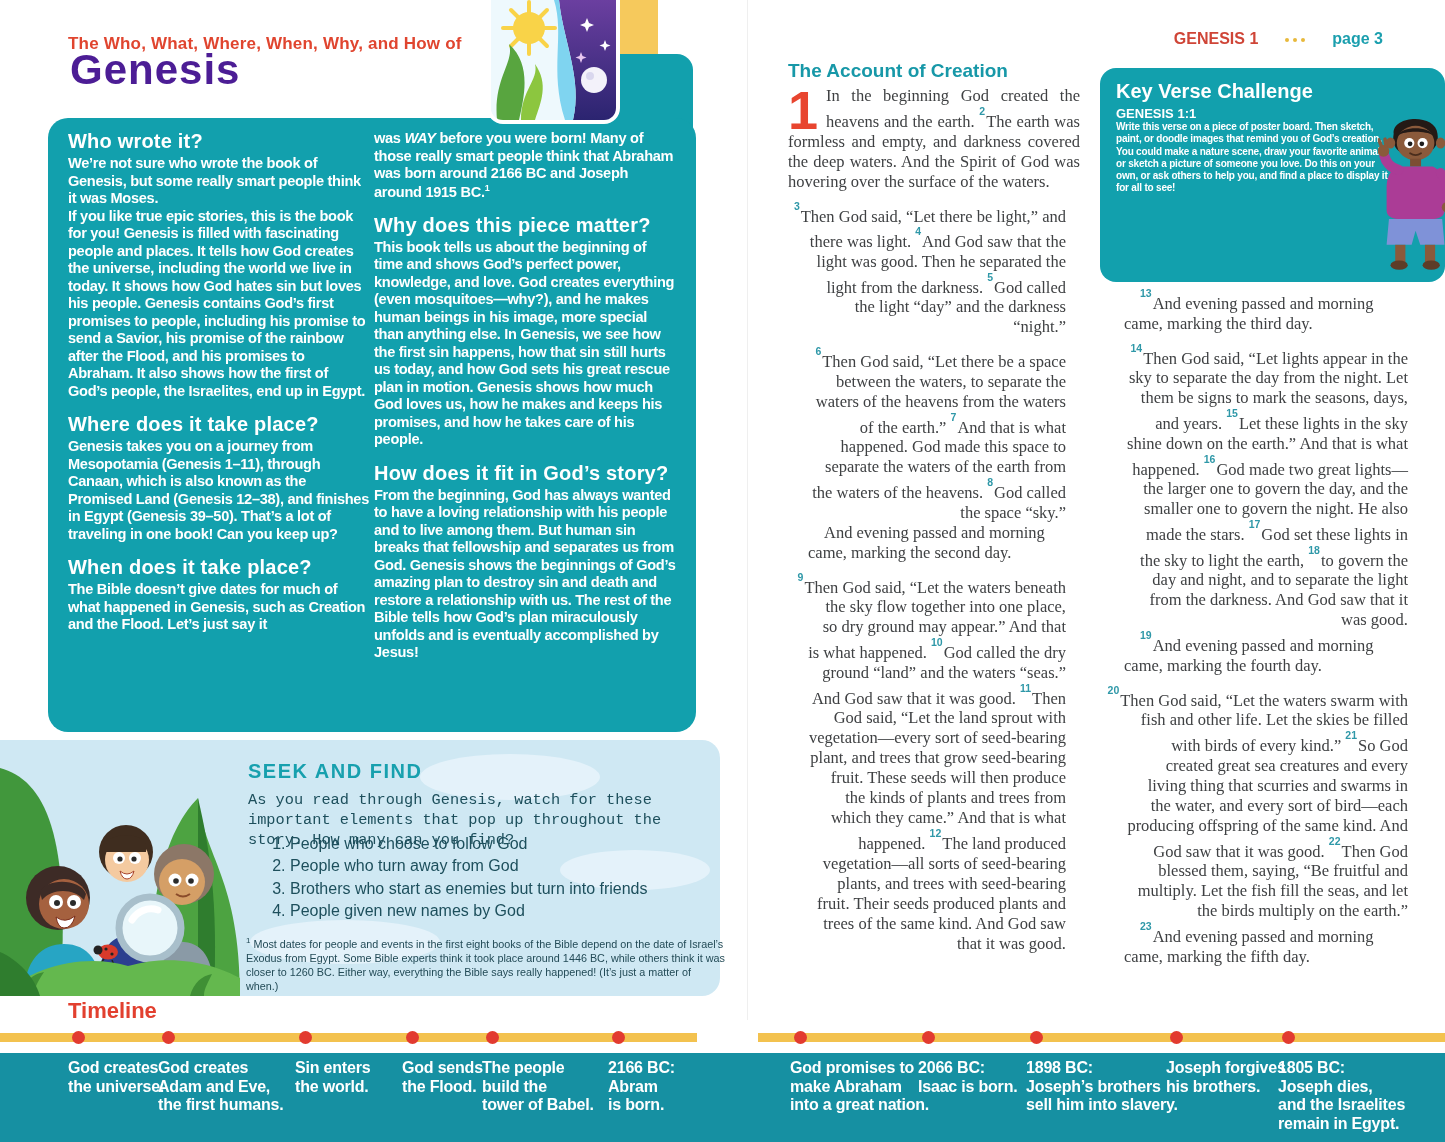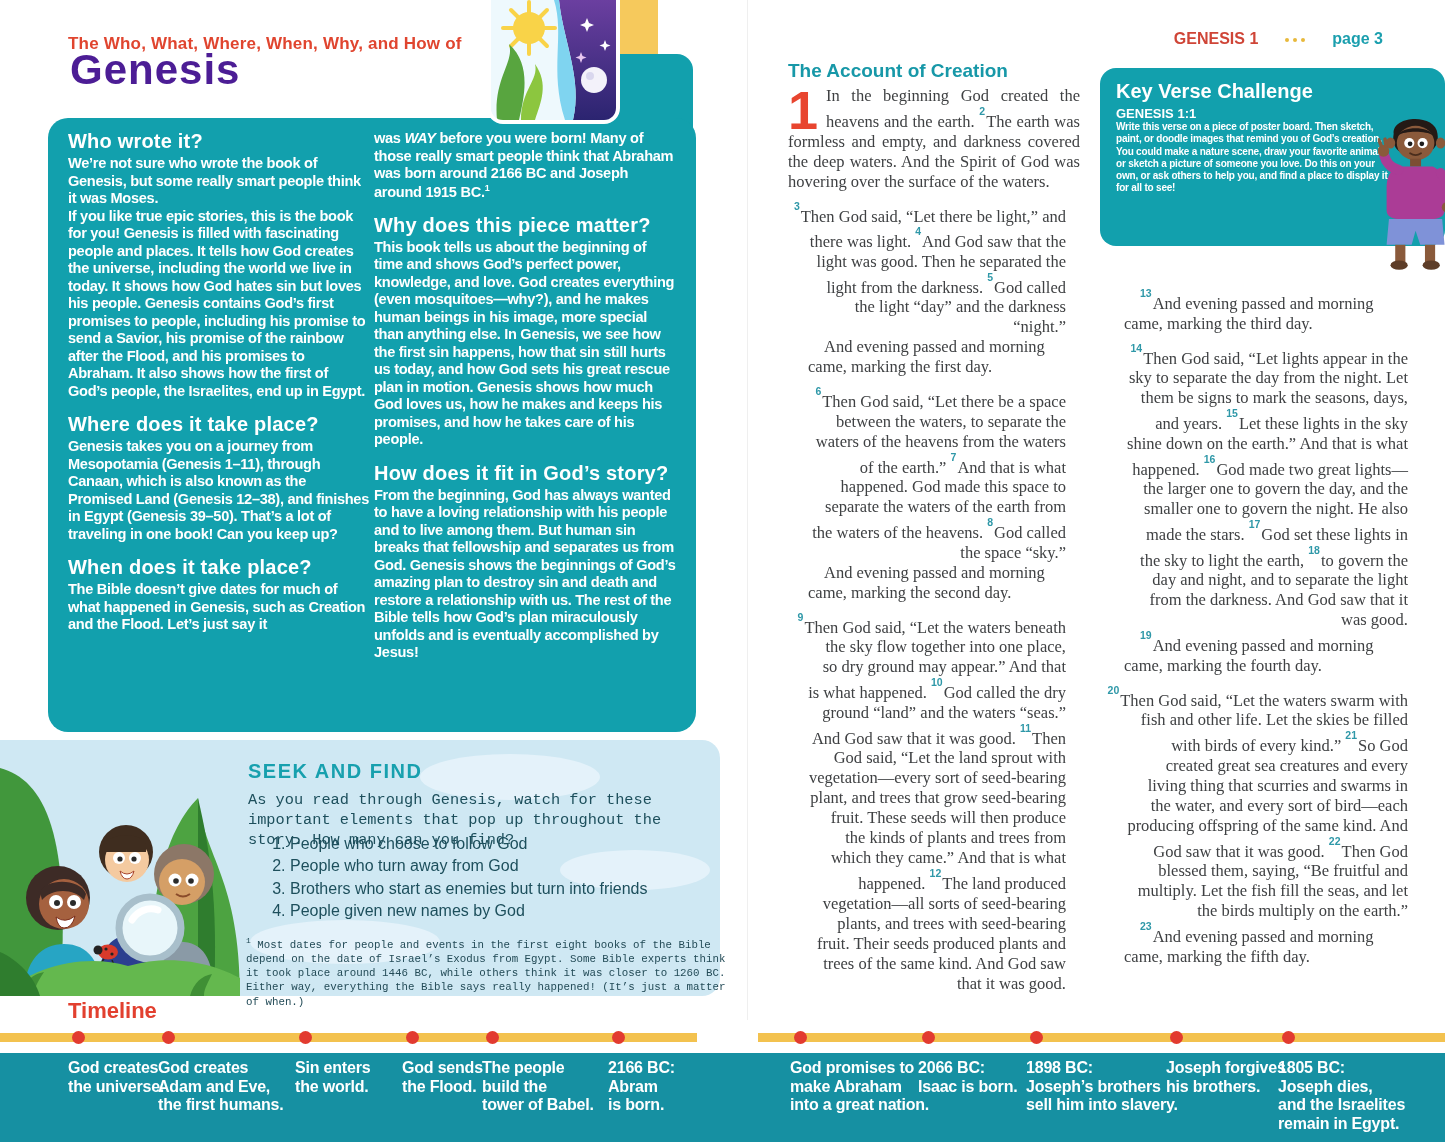--- a/index.html
+++ b/index.html
@@ -21,21 +21,21 @@
   .box-p{font-size:14.6px;font-weight:bold;letter-spacing:-.3px;line-height:1.2;color:#fff;}
   .box-p sup{font-size:9px;}
   
   .seek-panel{position:absolute;left:0;top:740px;width:720px;height:256px;background:#cfe8f3;border-radius:0 18px 18px 0;}
   .cloud{position:absolute;background:#e4f2fa;border-radius:50%;}
   .seek-illo{position:absolute;left:0;top:740px;width:240px;height:256px;z-index:2;}
   .seek-h{position:absolute;left:248px;top:760px;color:#17a0ae;font-size:20px;font-weight:bold;letter-spacing:1.5px;}
   .seek-intro{position:absolute;left:248px;top:790px;width:472px;color:#1d4f5c;font-size:15.3px;line-height:1.32;font-family:Liberation Mono, monospace;}
   .seek-list{position:absolute;left:268px;top:834px;width:420px;color:#1d4f5c;font-size:16px;line-height:1.28;margin:0;padding-left:22px;}
   .seek-list li{margin-bottom:2px;}
-  .seek-fn{position:absolute;left:246px;top:936px;width:480px;color:#234b57;font-size:10.8px;line-height:1.32;font-family:Liberation Mono, monospace;}
+  .seek-fn{position:absolute;left:246px;top:936px;width:480px;color:#234b57;font-size:10.8px;line-height:1.32;}
   .seek-fn sup{font-size:8px;}
   
   .tl-title{position:absolute;left:68px;top:998px;color:#e2402f;font-size:22px;font-weight:bold;}
   .timeline-zone{position:absolute;left:0;top:1029px;width:1445px;height:113px;}
   .tl-bar{position:absolute;top:4px;height:9px;background:#f3c24f;}
   .tl-bar.left{left:0;width:697px;} .tl-bar.right{left:758px;width:687px;}
   .tl-band{position:absolute;top:24px;left:0;width:1445px;height:89px;background:#1690a2;}
   .tl-item{position:absolute;top:0;}
   .tl-dot{position:absolute;top:2px;left:4px;width:13px;height:13px;border-radius:50%;background:#e23b30;}
   .tl-text{padding-top:30px;color:#fff;font-weight:bold;font-size:16px;line-height:1.16;letter-spacing:-.2px;}
@@ -56,21 +56,21 @@
   #bible-col2{left:1104px;top:288px;width:318px;}
   .bp{margin:0;font-size:16.5px;line-height:20px;}
   .bp.drop{text-align:justify;}
   .bp.hang{padding-left:20px;text-indent:-20px;padding-right:14px;margin-top:9px;text-align:right;}
   .bp.indent{padding-left:20px;text-indent:16px;padding-right:14px;margin-top:0;}
   .dropcap{float:left;font-family:"Liberation Sans",sans-serif;font-weight:bold;color:#e8452f;
            font-size:54px;line-height:42px;padding:3px 8px 0 0;}
   .vnum{color:#2f98a8;font-size:10.5px;font-weight:bold;font-family:"Liberation Sans",sans-serif;
         position:relative;top:-5px;margin-right:1px;font-style:normal;}
   
-  .kv-box{position:absolute;left:1100px;top:68px;width:345px;height:178px;background:#12a0ad;border-radius:16px;
+  .kv-box{position:absolute;left:1100px;top:68px;width:345px;height:214px;background:#12a0ad;border-radius:16px;
           padding:12px 16px;box-sizing:border-box;color:#fff;}
   .kv-h{font-size:20px;font-weight:bold;}
   .kv-ref{font-size:13px;font-weight:bold;margin-top:3px;}
   .kv-body{font-size:10px;font-weight:bold;letter-spacing:-.2px;line-height:1.23;width:272px;margin-top:0;}
   .boy-illo{position:absolute;left:1378px;top:84px;width:72px;height:212px;z-index:4;}
 </style>
 </head>
 <body>
 
 <div class="page">
@@ -292,21 +292,20 @@
   <div class="r-header">
     <span class="r-book">GENESIS 1</span>
     <span class="hdots"><span></span><span></span><span></span></span>
     <span class="r-page">page 3</span>
   </div>
 
   <div class="account-h">The Account of Creation</div>
   <div class="bible-col" id="bible-col1">
       <p class="bp drop"><span class="dropcap">1</span>In the beginning God created the heavens and the earth. <sup class="vnum">2</sup>The earth was formless and empty, and darkness covered the deep waters. And the Spirit of God was hovering over the surface of the waters.</p>
       <p class="bp hang"><sup class="vnum">3</sup>Then God said, “Let there be light,” and there was light. <sup class="vnum">4</sup>And God saw that the light was good. Then he separated the light from the darkness. <sup class="vnum">5</sup>God called the light “day” and the darkness “night.”</p>
-      <p class="bp indent">And evening passed and morning came, marking the first day.</p>
       <p class="bp hang"><sup class="vnum">6</sup>Then God said, “Let there be a space between the waters, to separate the waters of the heavens from the waters of the earth.” <sup class="vnum">7</sup>And that is what happened. God made this space to separate the waters of the earth from the waters of the heavens. <sup class="vnum">8</sup>God called the space “sky.”</p>
       <p class="bp indent">And evening passed and morning came, marking the second day.</p>
       <p class="bp hang"><sup class="vnum">9</sup>Then God said, “Let the waters beneath the sky flow together into one place, so dry ground may appear.” And that is what happened. <sup class="vnum">10</sup>God called the dry ground “land” and the waters “seas.” And God saw that it was good. <sup class="vnum">11</sup>Then God said, “Let the land sprout with vegetation—every sort of seed-bearing plant, and trees that grow seed-bearing fruit. These seeds will then produce the kinds of plants and trees from which they came.” And that is what happened. <sup class="vnum">12</sup>The land produced vegetation—all sorts of seed-bearing plants, and trees with seed-bearing fruit. Their seeds produced plants and trees of the same kind. And God saw that it was good.</p>
     </div>
   <div class="bible-col" id="bible-col2">
       <p class="bp indent"><sup class="vnum">13</sup>And evening passed and morning came, marking the third day.</p>
       <p class="bp hang"><sup class="vnum">14</sup>Then God said, “Let lights appear in the sky to separate the day from the night. Let them be signs to mark the seasons, days, and years. <sup class="vnum">15</sup>Let these lights in the sky shine down on the earth.” And that is what happened. <sup class="vnum">16</sup>God made two great lights—the larger one to govern the day, and the smaller one to govern the night. He also made the stars. <sup class="vnum">17</sup>God set these lights in the sky to light the earth, <sup class="vnum">18</sup>to govern the day and night, and to separate the light from the darkness. And God saw that it was good.</p>
       <p class="bp indent"><sup class="vnum">19</sup>And evening passed and morning came, marking the fourth day.</p>
       <p class="bp hang"><sup class="vnum">20</sup>Then God said, “Let the waters swarm with fish and other life. Let the skies be filled with birds of every kind.” <sup class="vnum">21</sup>So God created great sea creatures and every living thing that scurries and swarms in the water, and every sort of bird—each producing offspring of the same kind. And God saw that it was good. <sup class="vnum">22</sup>Then God blessed them, saying, “Be fruitful and multiply. Let the fish fill the seas, and let the birds multiply on the earth.”</p>
       <p class="bp indent"><sup class="vnum">23</sup>And evening passed and morning came, marking the fifth day.</p>

